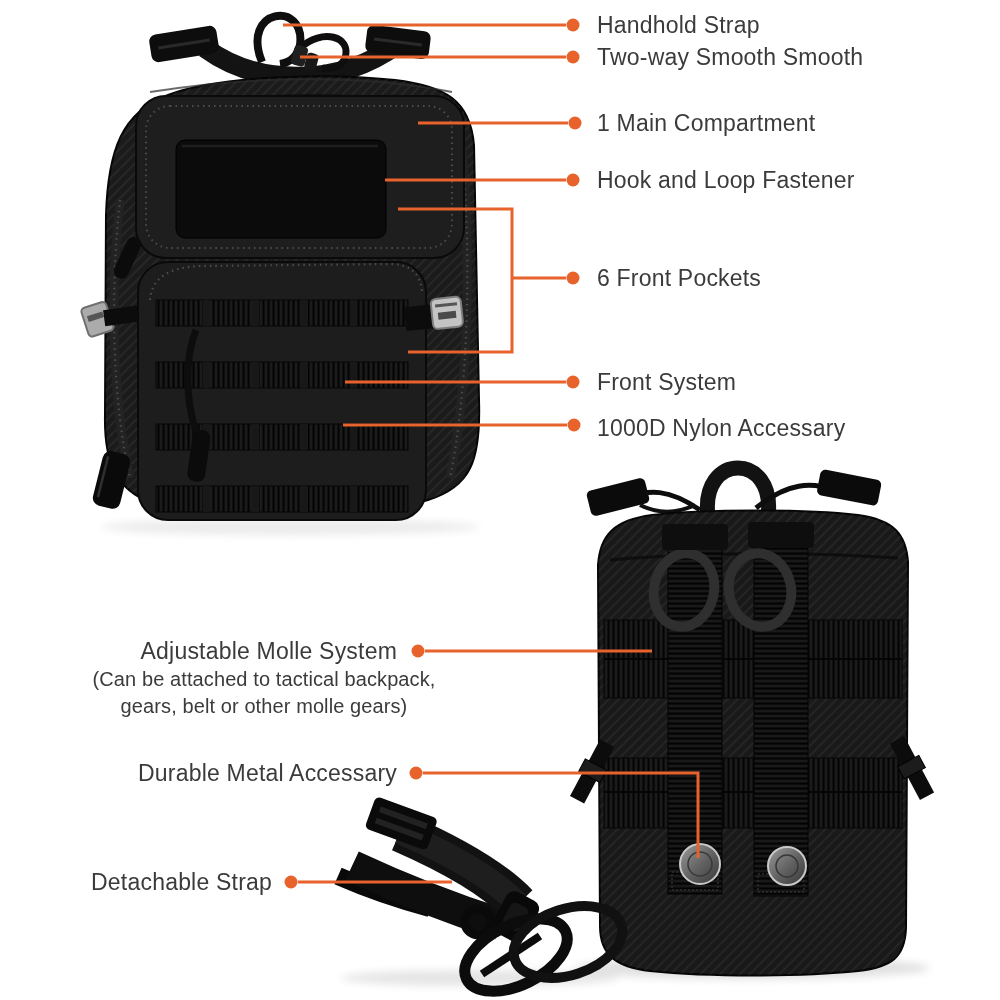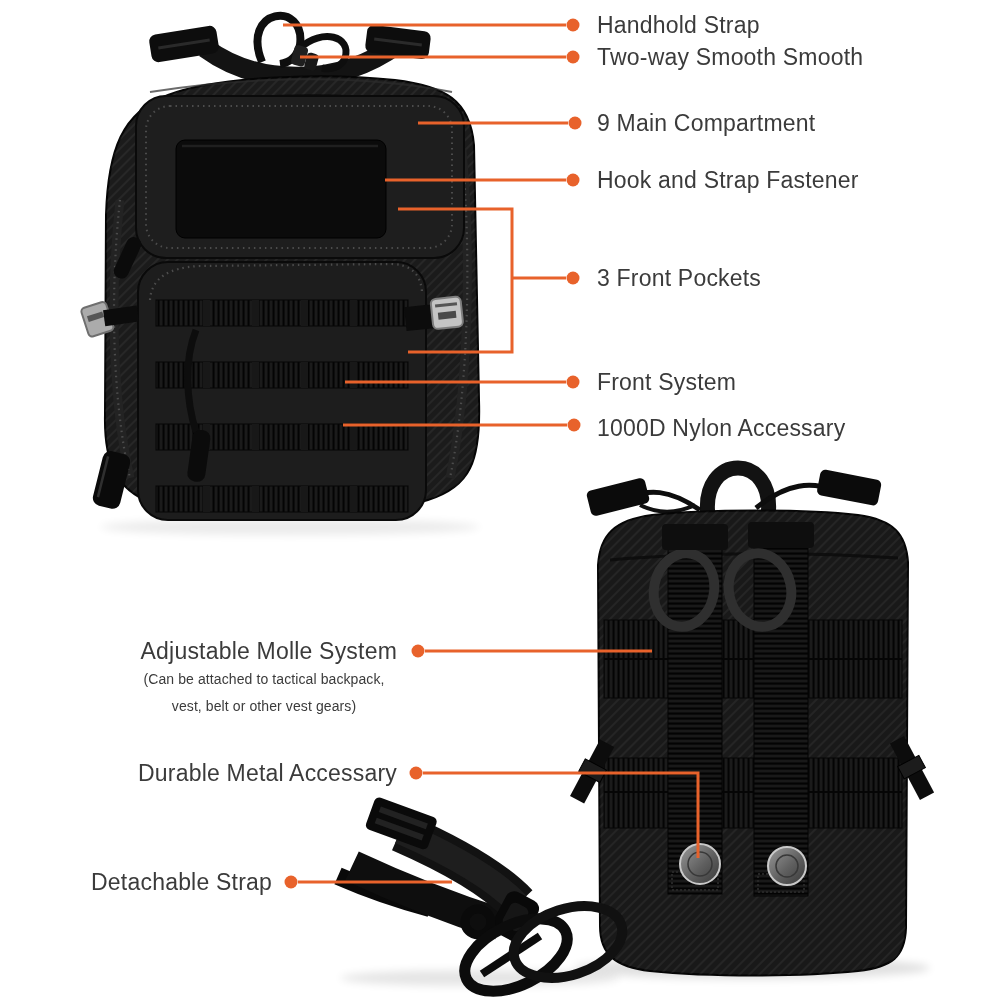--- a/index.html
+++ b/index.html
@@ -9,21 +9,21 @@
   }
   .art{position:absolute;left:0;top:0;width:1000px;height:1000px;}
   .callout-label{
     position:absolute;font-size:23px;line-height:28px;color:#3b3b3b;
     white-space:nowrap;letter-spacing:0.2px;
   }
   .callout-label.right-side{text-align:right;}
   .callout-label.left-side{text-align:center;}
   .callout-note{
     position:absolute;left:52px;top:666px;width:424px;text-align:center;
-    font-size:14px;line-height:27px;color:#3b3b3b;letter-spacing:0.1px;
+    font-size:20px;line-height:27px;color:#3b3b3b;letter-spacing:0.1px;
   }
   .callout-note div{white-space:nowrap;}
 </style>
 </head>
 <body>
 
 <div class="canvas">
 
   <svg class="art" viewBox="0 0 1000 1000">
     <defs>
@@ -250,27 +250,27 @@
       <circle cx="573" cy="382" r="6.5"></circle>
       <circle cx="574" cy="425" r="6.5"></circle>
       <circle cx="418" cy="651" r="6.5"></circle>
       <circle cx="416" cy="773" r="6.5"></circle>
       <circle cx="291" cy="882" r="6.5"></circle>
     </g>
   </svg>
 
   <div class="callout-label right-side" style="left:597px;top:11px">Handhold Strap</div>
   <div class="callout-label right-side" style="left:597px;top:43px">Two-way Smooth Smooth</div>
-  <div class="callout-label right-side" style="left:597px;top:109px">9 Main Compartment</div>
-  <div class="callout-label right-side" style="left:597px;top:166px">Hook and Strap Fastener</div>
-  <div class="callout-label right-side" style="left:597px;top:264px">3 Front Pockets</div>
+  <div class="callout-label right-side" style="left:597px;top:109px">1 Main Compartment</div>
+  <div class="callout-label right-side" style="left:597px;top:166px">Hook and Loop Fastener</div>
+  <div class="callout-label right-side" style="left:597px;top:264px">6 Front Pockets</div>
   <div class="callout-label right-side" style="left:597px;top:368px">Front System</div>
   <div class="callout-label right-side" style="left:597px;top:414px">1000D Nylon Accessary</div>
 
   <div class="callout-label left-side" style="right:603px;top:637px">Adjustable Molle System</div>
   <div class="callout-note">
     <div>(Can be attached to tactical backpack,</div>
-    <div>vest, belt or other vest gears)</div>
+    <div>gears, belt or other molle gears)</div>
   </div>
   <div class="callout-label left-side" style="right:728px;top:868px">Detachable Strap</div>
   <div class="callout-label left-side" style="right:603px;top:759px">Durable Metal Accessary</div>
 
 </div>
 
 </body></html>

